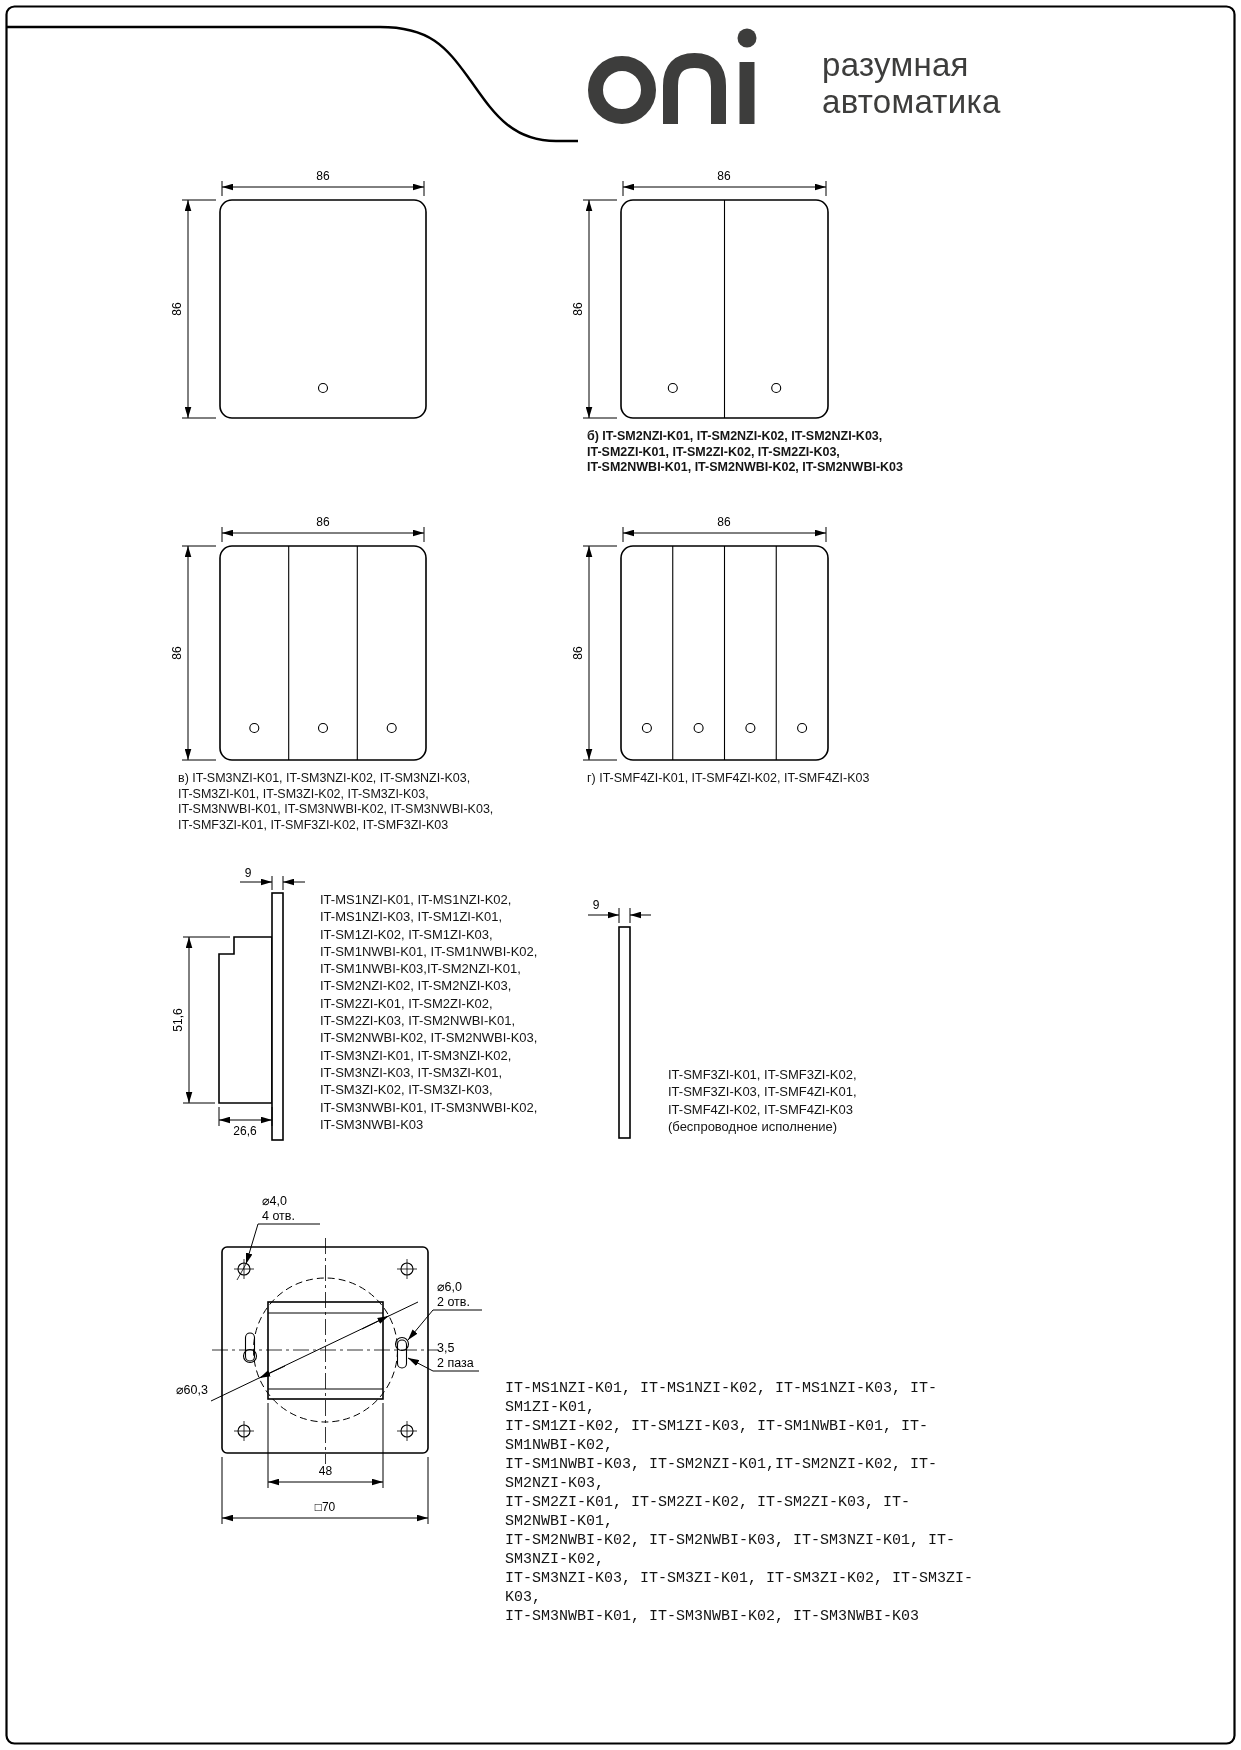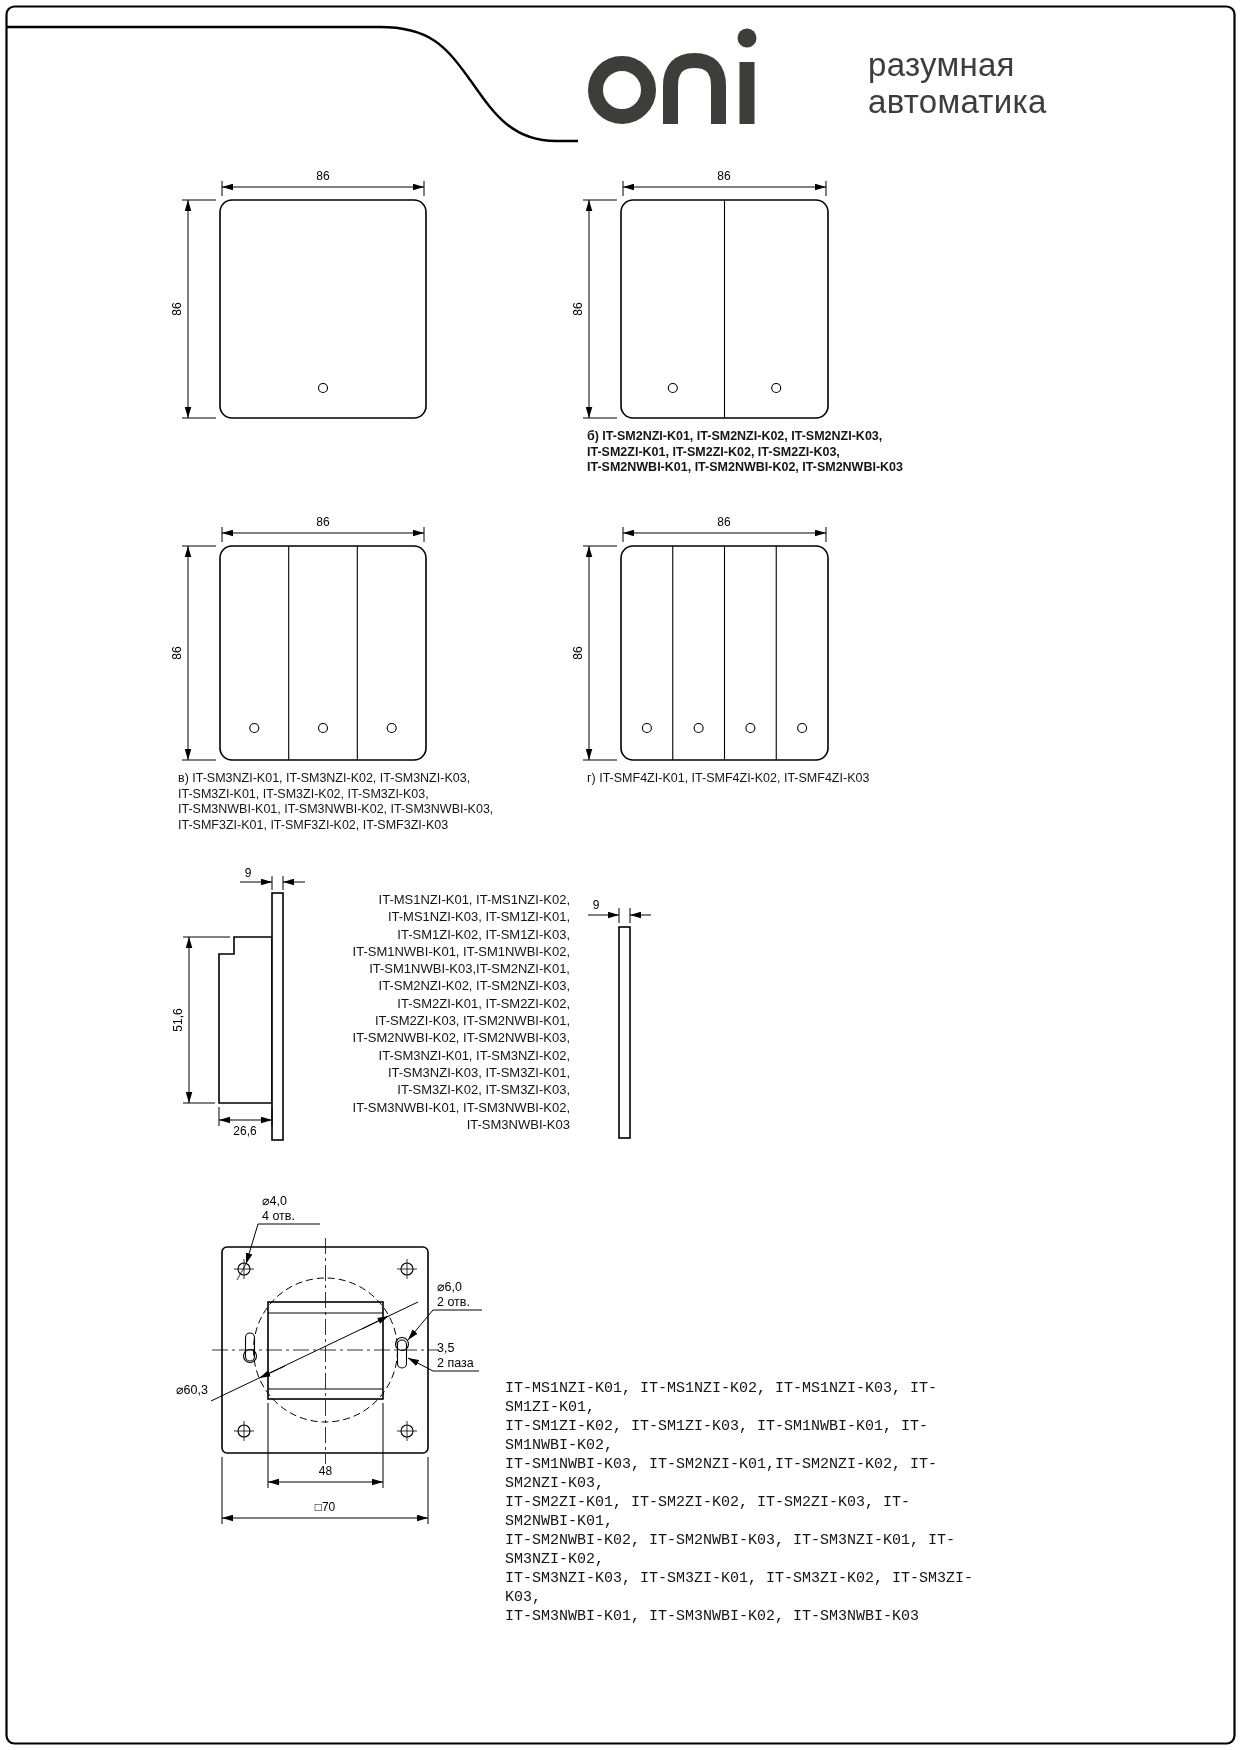--- a/index.html
+++ b/index.html
@@ -16,21 +16,21 @@
   .models {
     position:absolute; white-space:pre-line; color:#141414;
     font-size:13px; line-height:17.3px;
   }
   .models-bottom {
     position:absolute; white-space:pre-line; color:#141414;
     font-size:15px; line-height:19px;font-family:Liberation Mono, monospace;
   }
   .tagline {
     position:absolute; left:822px; top:46px; white-space:pre-line;
-    color:#3d3d3c; font-size:33px; line-height:37px; letter-spacing:0.3px;margin-left:46px;
+    color:#3d3d3c; font-size:33px; line-height:37px; letter-spacing:0.3px;
   }
   svg .frame  { fill:none; stroke:#000; stroke-width:2.2; }
   svg .swoosh { fill:none; stroke:#000; stroke-width:2.4; }
   svg .dim  { stroke:#000; stroke-width:1;   fill:none; }
   svg .obj  { stroke:#000; stroke-width:1.6; fill:#fff; }
   svg .objn { stroke:#000; stroke-width:1.6; fill:none; }
   svg .thin { stroke:#000; stroke-width:1.1; fill:none; }
   svg .hair { stroke:#000; stroke-width:0.8; fill:none; }
   svg .cl   { stroke:#000; stroke-width:0.8; fill:none; stroke-dasharray:16 4 3 4; }
   svg .dash { stroke:#000; stroke-width:1;   fill:none; stroke-dasharray:7 4; }
@@ -195,34 +195,38 @@
 
   <div class="caption" style="left:587px; top:429px;font-weight:bold;">б) IT-SM2NZI-K01, IT-SM2NZI-K02, IT-SM2NZI-K03,
 IT-SM2ZI-K01, IT-SM2ZI-K02, IT-SM2ZI-K03,
 IT-SM2NWBI-K01, IT-SM2NWBI-K02, IT-SM2NWBI-K03</div>
   <div class="caption" style="left:178px; top:771px;">в) IT-SM3NZI-K01, IT-SM3NZI-K02, IT-SM3NZI-K03,
 IT-SM3ZI-K01, IT-SM3ZI-K02, IT-SM3ZI-K03,
 IT-SM3NWBI-K01, IT-SM3NWBI-K02, IT-SM3NWBI-K03,
 IT-SMF3ZI-K01, IT-SMF3ZI-K02, IT-SMF3ZI-K03</div>
   <div class="caption" style="left:587px; top:771px;">г) IT-SMF4ZI-K01, IT-SMF4ZI-K02, IT-SMF4ZI-K03</div>
 
-  <div class="models" style="left:320px; top:891px; width:250px;text-align:right;">IT-MS1NZI-K01, IT-MS1NZI-K02,
+  <div class="models" style="left:320px; top:891px; width:250px;">IT-MS1NZI-K01, IT-MS1NZI-K02,
 IT-MS1NZI-K03, IT-SM1ZI-K01,
 IT-SM1ZI-K02, IT-SM1ZI-K03,
 IT-SM1NWBI-K01, IT-SM1NWBI-K02,
 IT-SM1NWBI-K03,IT-SM2NZI-K01,
 IT-SM2NZI-K02, IT-SM2NZI-K03,
 IT-SM2ZI-K01, IT-SM2ZI-K02,
 IT-SM2ZI-K03, IT-SM2NWBI-K01,
 IT-SM2NWBI-K02, IT-SM2NWBI-K03,
 IT-SM3NZI-K01, IT-SM3NZI-K02,
 IT-SM3NZI-K03, IT-SM3ZI-K01,
 IT-SM3ZI-K02, IT-SM3ZI-K03,
 IT-SM3NWBI-K01, IT-SM3NWBI-K02,
 IT-SM3NWBI-K03</div>
+  <div class="models" style="left:668px; top:1066px; width:260px;">IT-SMF3ZI-K01, IT-SMF3ZI-K02,
+IT-SMF3ZI-K03, IT-SMF4ZI-K01,
+IT-SMF4ZI-K02, IT-SMF4ZI-K03
+(беспроводное исполнение)</div>
   <div class="models-bottom" style="left:505px; top:1379px; width:470px;">IT-MS1NZI-K01, IT-MS1NZI-K02, IT-MS1NZI-K03, IT-SM1ZI-K01,
 IT-SM1ZI-K02, IT-SM1ZI-K03, IT-SM1NWBI-K01, IT-SM1NWBI-K02,
 IT-SM1NWBI-K03, IT-SM2NZI-K01,IT-SM2NZI-K02, IT-SM2NZI-K03,
 IT-SM2ZI-K01, IT-SM2ZI-K02, IT-SM2ZI-K03, IT-SM2NWBI-K01,
 IT-SM2NWBI-K02, IT-SM2NWBI-K03, IT-SM3NZI-K01, IT-SM3NZI-K02,
 IT-SM3NZI-K03, IT-SM3ZI-K01, IT-SM3ZI-K02, IT-SM3ZI-K03,
 IT-SM3NWBI-K01, IT-SM3NWBI-K02, IT-SM3NWBI-K03</div>
 
 </div>
 

